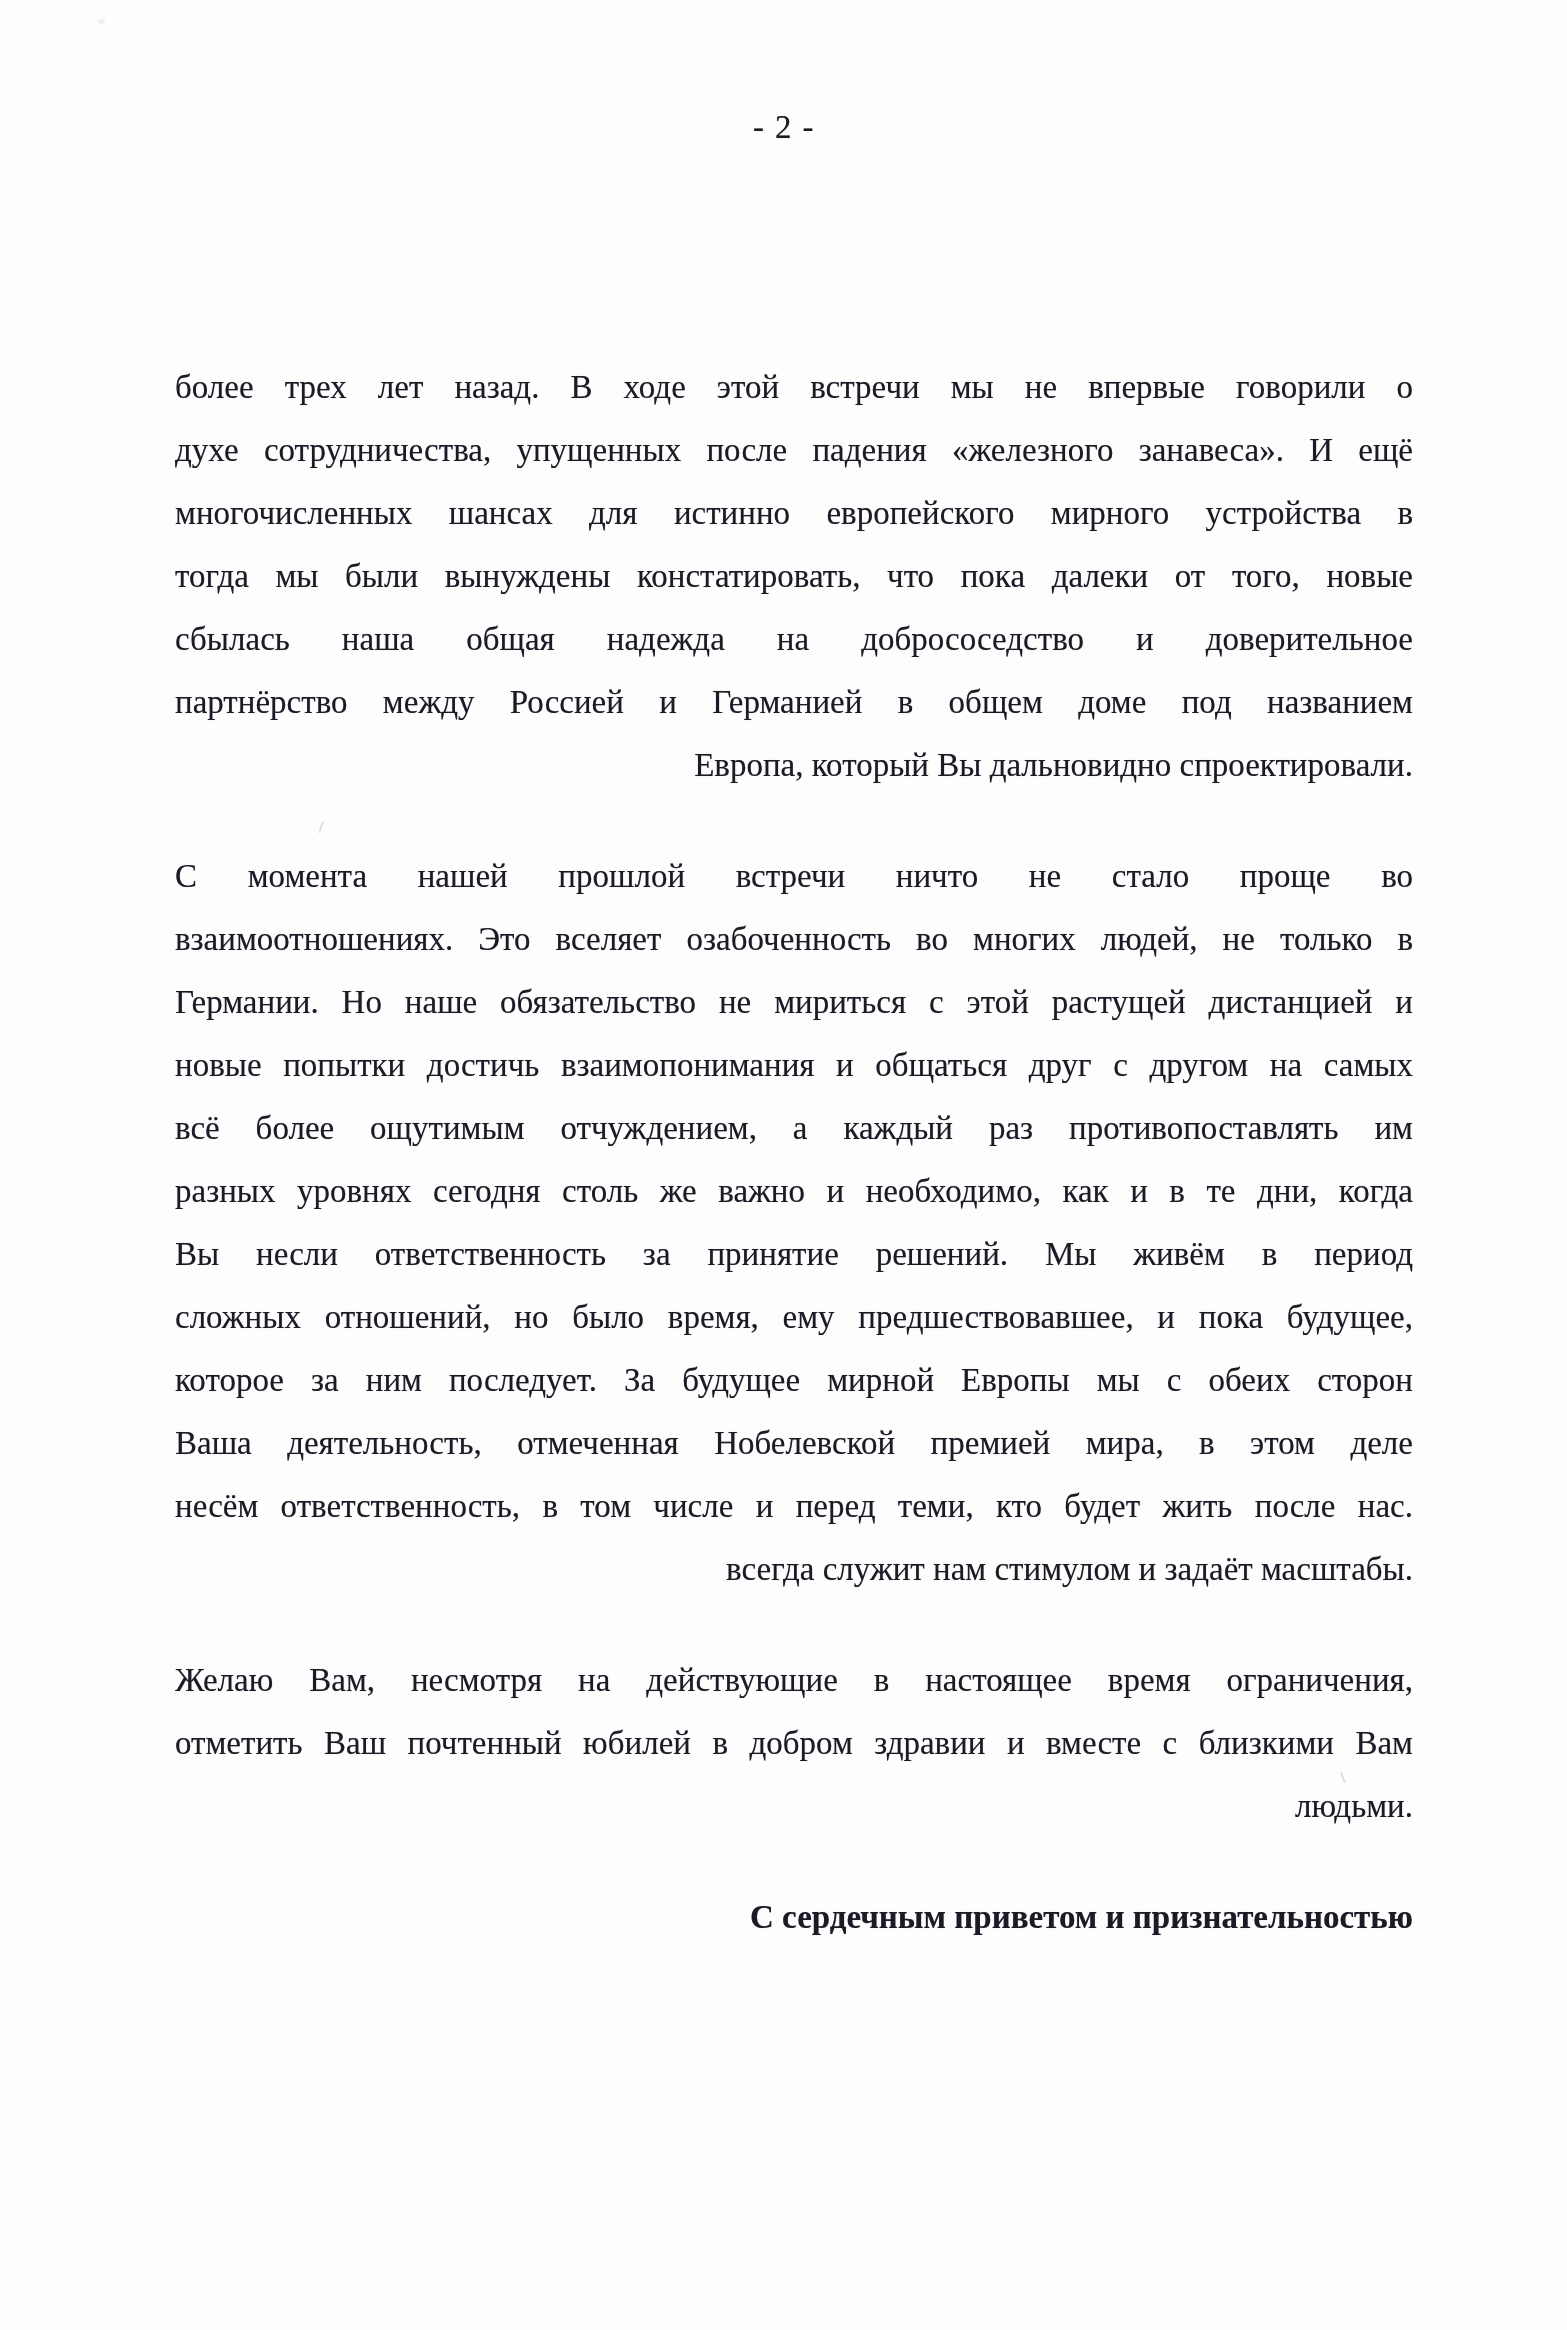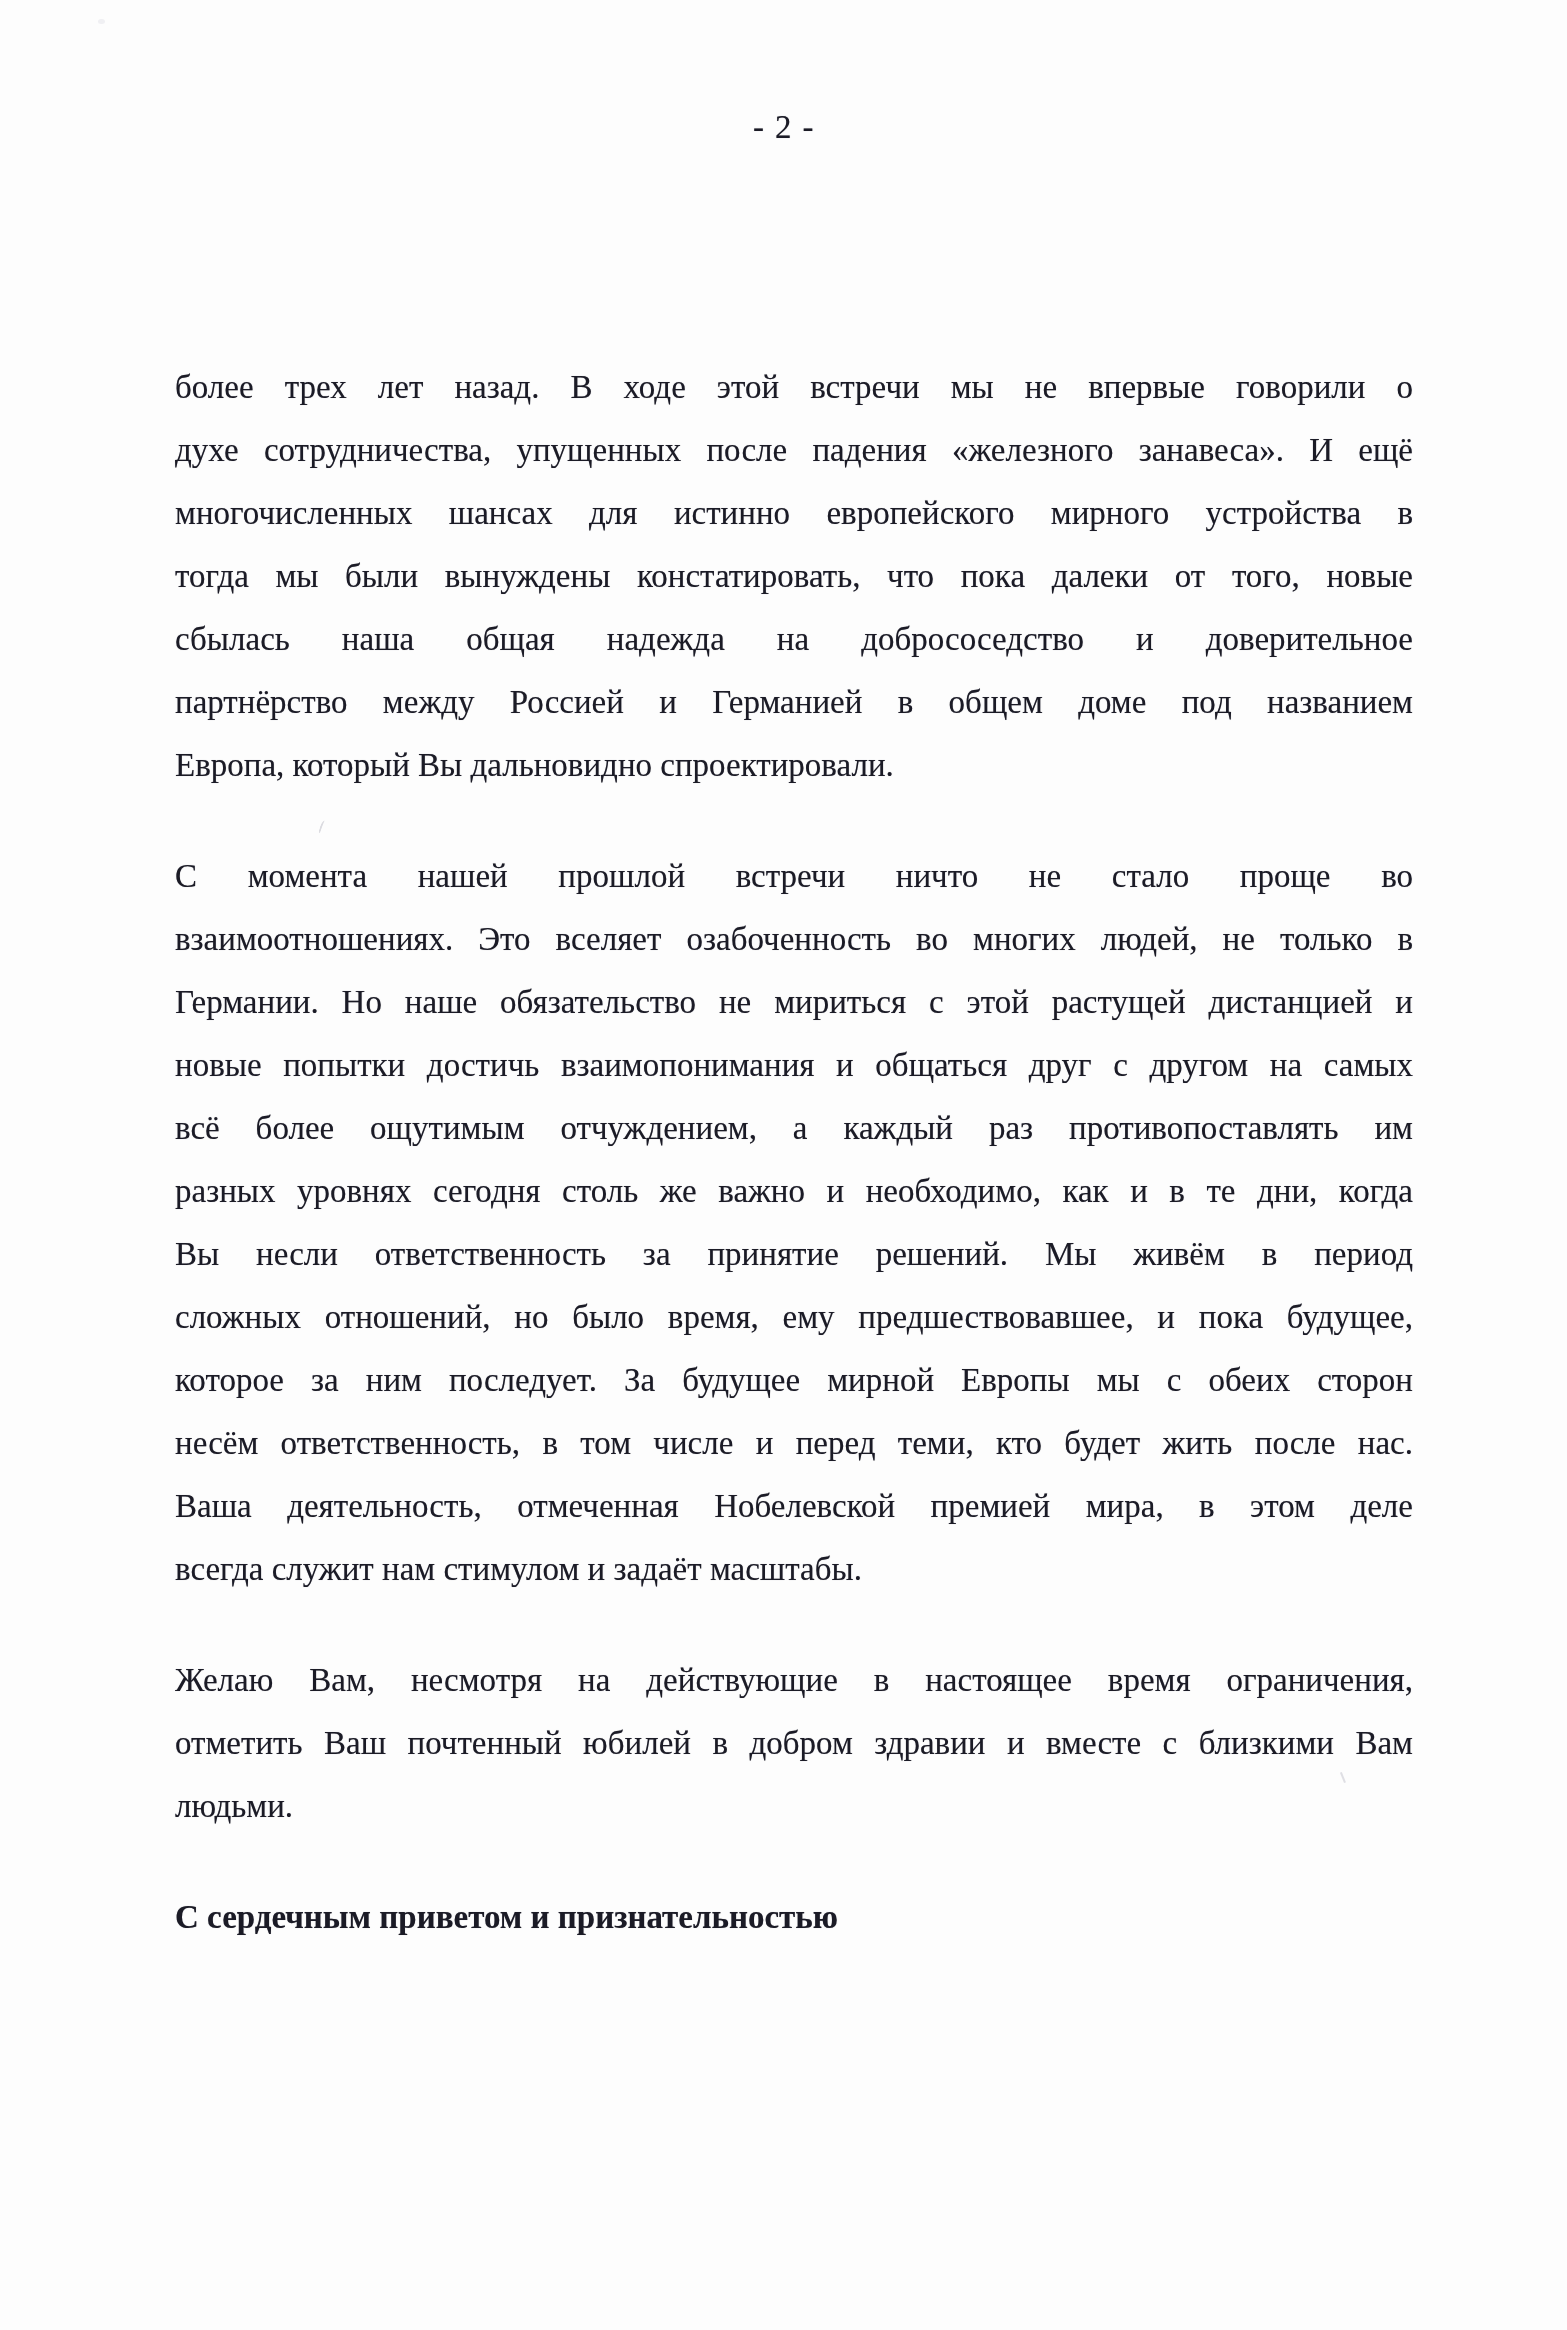--- a/index.html
+++ b/index.html
@@ -34,21 +34,21 @@
     width: 1238px;
   }
   .para {
     margin: 0 0 48px 0;
     padding: 0;
   }
   .line {
     font-size: 33px;
     line-height: 63px;
     white-space: nowrap;
-    text-align: left;
+    text-align: right;
     text-shadow: 0 0 0.7px rgba(25,25,40,0.45);
   }
   .line.just {
     white-space: normal;
     text-align: justify;
     text-align-last: justify;
   }
   .closing {
     margin: 0;
     font-weight: bold;
@@ -107,22 +107,22 @@
     <div class="para">
       <div class="line just">С момента нашей прошлой встречи ничто не стало проще во</div>
       <div class="line just">взаимоотношениях. Это вселяет озабоченность во многих людей, не только в</div>
       <div class="line just">Германии. Но наше обязательство не мириться с этой растущей дистанцией и</div>
       <div class="line just">новые попытки достичь взаимопонимания и общаться друг с другом на самых</div>
       <div class="line just">всё более ощутимым отчуждением, а каждый раз противопоставлять им</div>
       <div class="line just">разных уровнях сегодня столь же важно и необходимо, как и в те дни, когда</div>
       <div class="line just">Вы несли ответственность за принятие решений. Мы живём в период</div>
       <div class="line just">сложных отношений, но было время, ему предшествовавшее, и пока будущее,</div>
       <div class="line just">которое за ним последует. За будущее мирной Европы мы с обеих сторон</div>
+      <div class="line just">Ваша деятельность, отмеченная Нобелевской премией мира, в этом деле</div>
       <div class="line just">несём ответственность, в том числе и перед теми, кто будет жить после нас.</div>
-      <div class="line just">Ваша деятельность, отмеченная Нобелевской премией мира, в этом деле</div>
       <div class="line">всегда служит нам стимулом и задаёт масштабы.</div>
     </div>
 
     <div class="para">
       <div class="line just">Желаю Вам, несмотря на действующие в настоящее время ограничения,</div>
       <div class="line just">отметить Ваш почтенный юбилей в добром здравии и вместе с близкими Вам</div>
       <div class="line">людьми.</div>
     </div>
 
     <div class="para closing">

